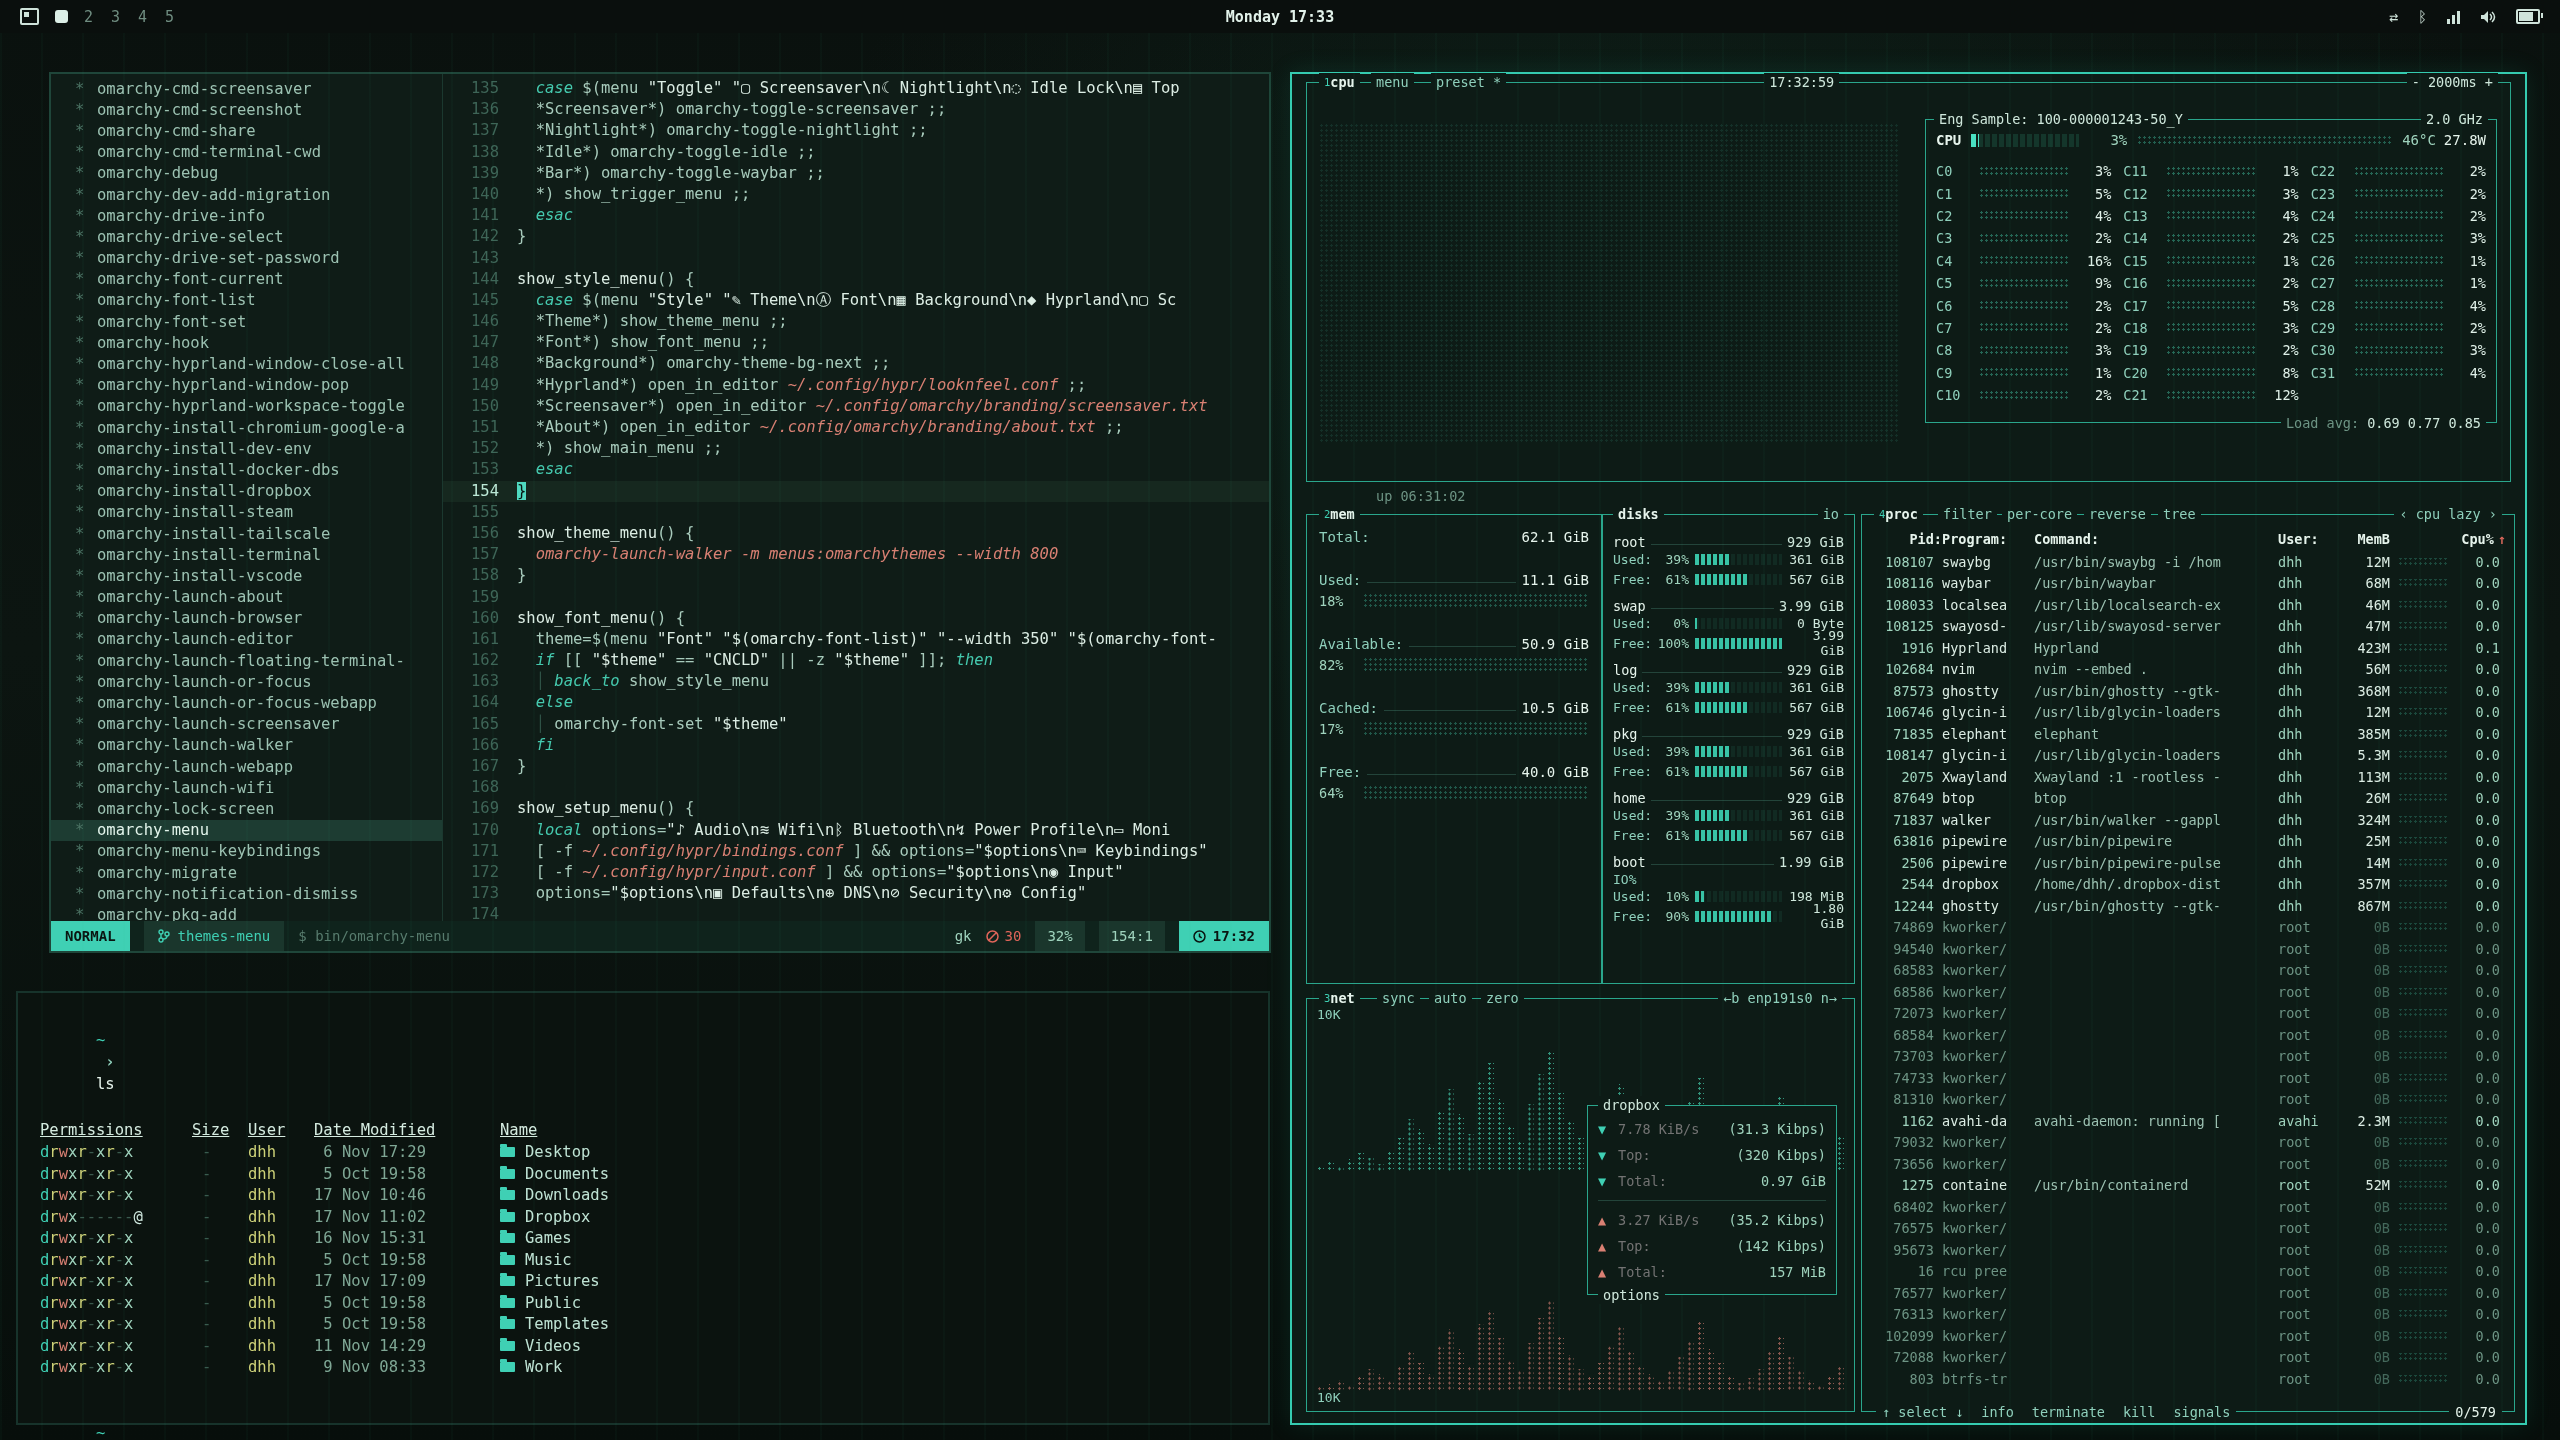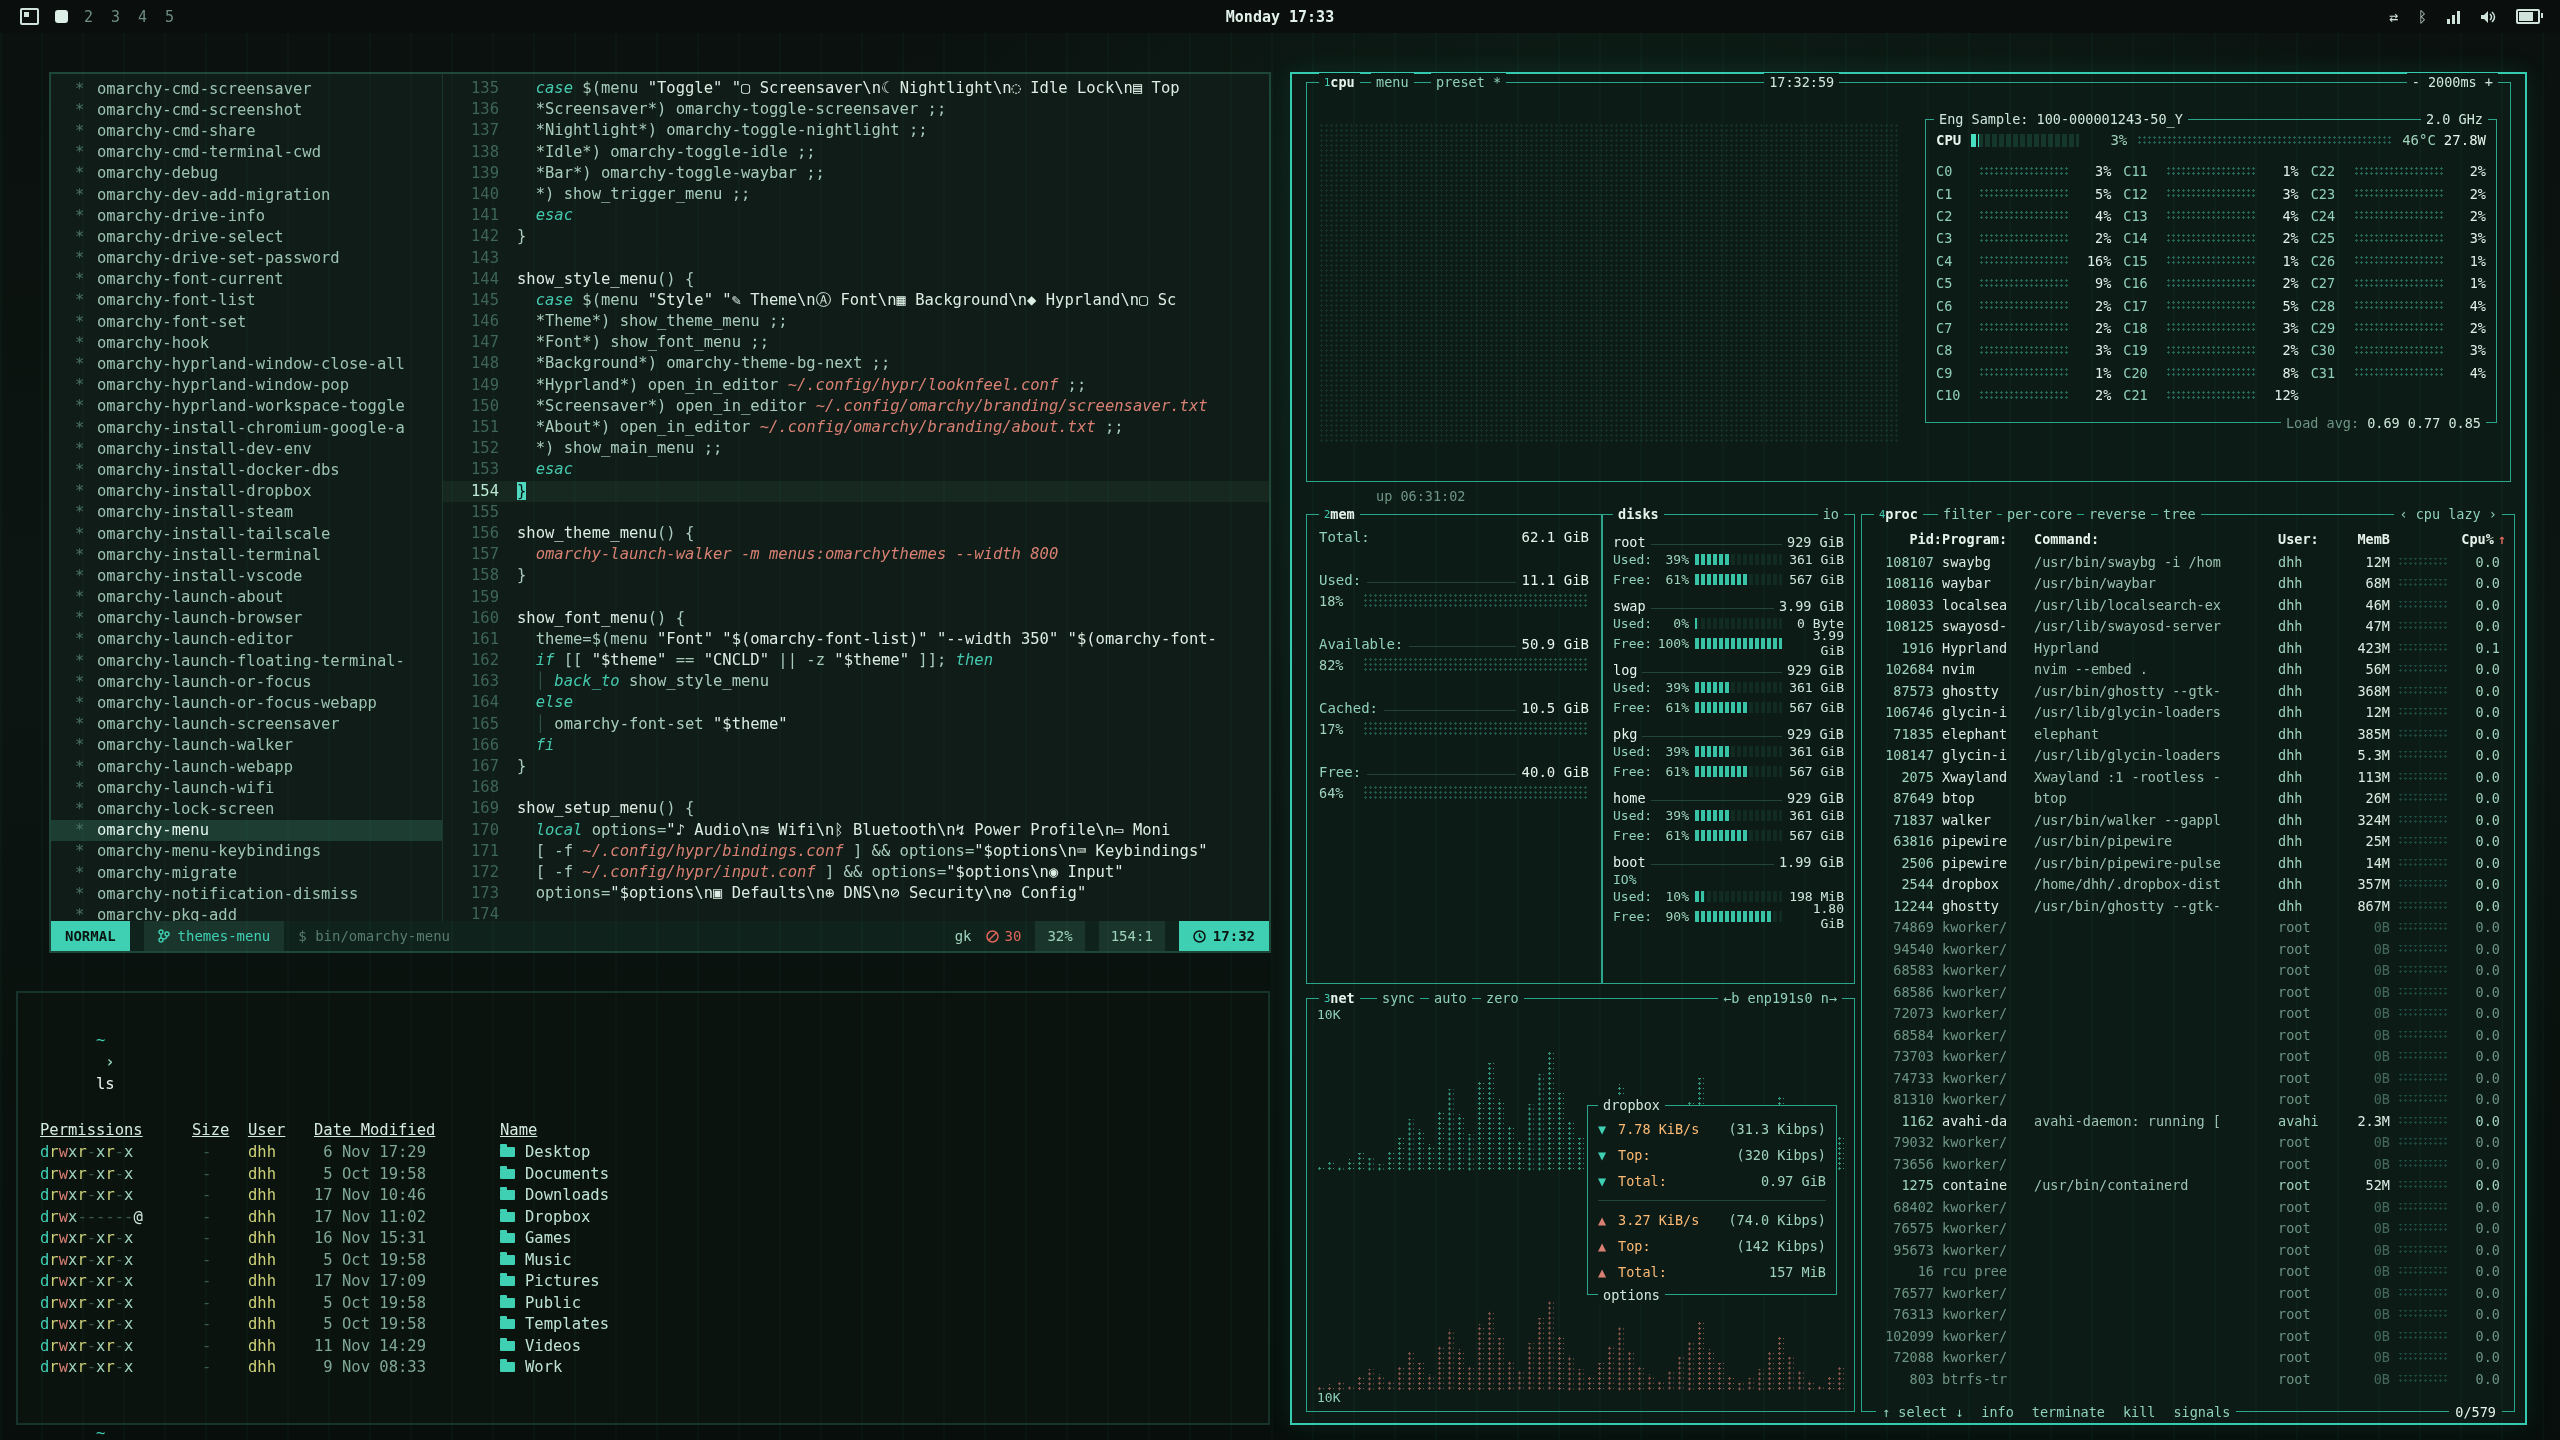--- a/index.html
+++ b/index.html
@@ -122,21 +122,21 @@
   .dval{width:62px;text-align:right;color:#cfe8dc;flex:none;}
   #net-box{left:14px;top:924px;width:549px;height:414px;}
   .nscale{position:absolute;left:10px;color:#8fd0bc;font-size:13px;}
   #ngraph-down{position:absolute;left:10px;right:10px;top:22px;height:150px;display:flex;align-items:flex-end;gap:3px;overflow:hidden;}
   #ngraph-up{position:absolute;left:10px;right:10px;bottom:20px;height:140px;display:flex;align-items:flex-end;gap:3px;overflow:hidden;}
   .nbar{display:inline-block;width:7px;flex:none;opacity:.8;}
   .nup{background-image:radial-gradient(rgba(217,128,115,.75) 1px,transparent 1.4px);}
   #net-info{left:280px;top:106px;width:250px;height:190px;background:#0d1b16;z-index:2;padding:10px 10px 0;}
   .nirow{display:flex;align-items:center;height:26px;font-size:13.5px;}
   .narr{width:20px;} .ndown{color:#3fd0b4;} .nupc{color:#d98073;}
-  .nlab{color:#fdba74;} .nval{margin-left:auto;color:#9fd3bd;}
+  .nlab{color:#737373;} .nval{margin-left:auto;color:#9fd3bd;}
   #ninfo-up{border-top:1px solid #23443a;margin-top:6px;padding-top:6px;}
   #proc-box{left:569px;top:440px;width:654px;height:898px;padding:12px 8px 0;}
   .phead{display:grid;grid-template-columns:72px 92px 1fr 58px 54px 66px 50px;font-size:13.5px;color:#e6f4ec;font-weight:bold;height:24px;align-items:center;}
   .phead .h-pid,.phead .h-mem,.phead .h-cpu{text-align:right;}
   .sortarrow{color:#e0655a;font-weight:bold;margin-left:4px;}
   #proc-rows{overflow:hidden;height:838px;}
   .prow{display:grid;grid-template-columns:72px 92px 1fr 58px 54px 66px 50px;height:21.5px;align-items:center;font-size:13.5px;}
   .ppid{text-align:right;color:#9fd3bd;padding-right:8px;}
   .pprog{color:#dcEde4;color:#dcede4;overflow:hidden;white-space:nowrap;}
   .pcmd{color:#9cc2b2;overflow:hidden;white-space:nowrap;}
@@ -1100,21 +1100,21 @@
             <div class="nirow">
               <span class="narr ndown">▼</span>
               <span class="nlab">Total:</span>
               <span class="nval">0.97 GiB</span>
             </div>
           </div>
         <div id="ninfo-up">
             <div class="nirow">
               <span class="narr nupc">▲</span>
               <span class="nlab">3.27 KiB/s</span>
-              <span class="nval">(74.0 Kibps)</span>
+              <span class="nval">(35.2 Kibps)</span>
             </div>
             <div class="nirow">
               <span class="narr nupc">▲</span>
               <span class="nlab">Top:</span>
               <span class="nval">(142 Kibps)</span>
             </div>
             <div class="nirow">
               <span class="narr nupc">▲</span>
               <span class="nlab">Total:</span>
               <span class="nval">157 MiB</span>

